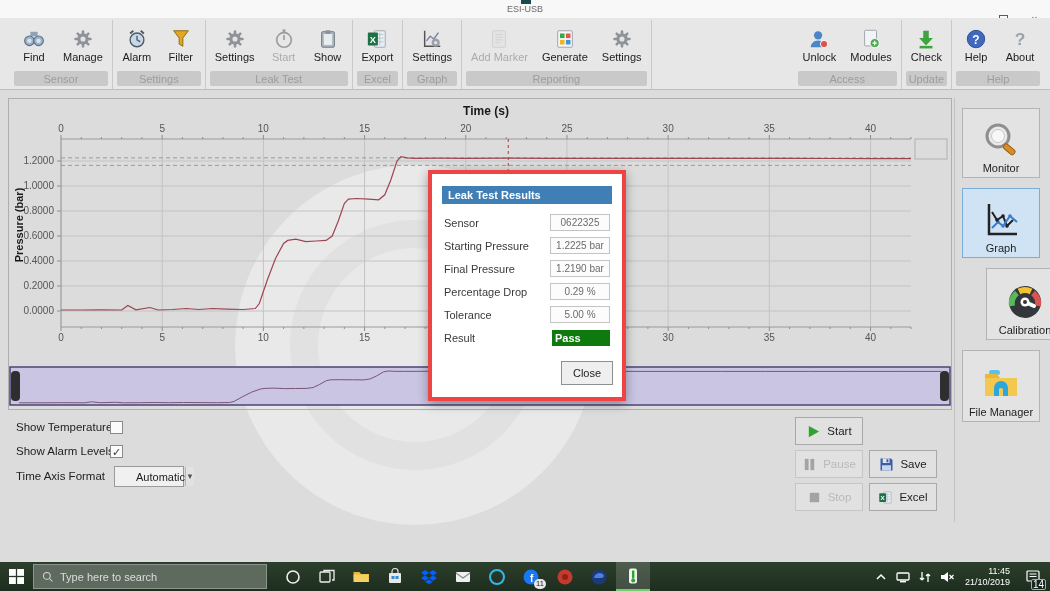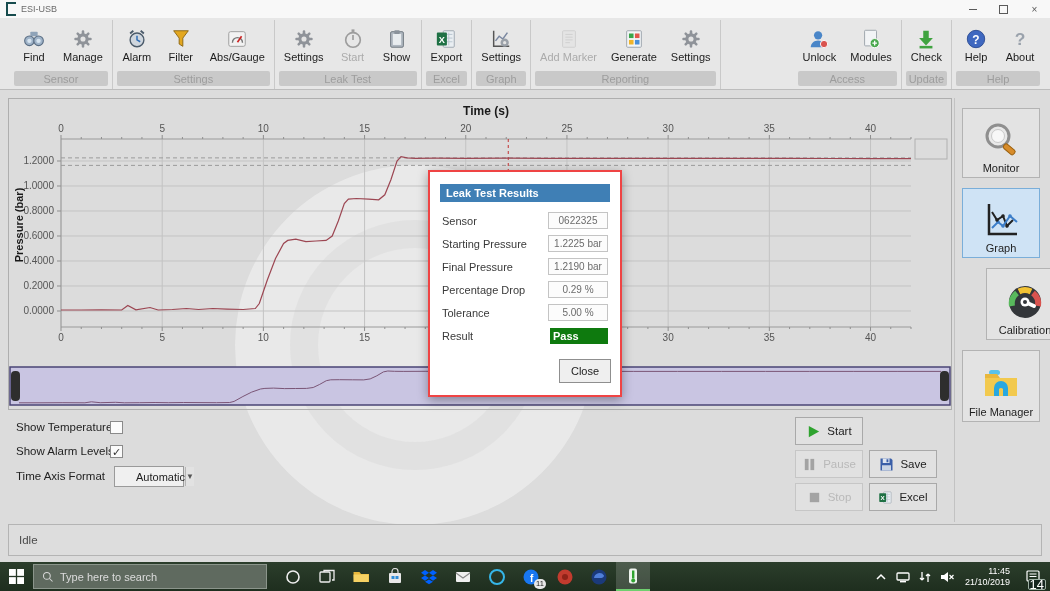--- a/index.html
+++ b/index.html
@@ -1,20 +1,20 @@
 <!DOCTYPE html>
 <html><head>
 <meta charset="utf-8">
 <style>
   html,body{margin:0;padding:0;background:#888;}
   #app{position:relative;width:1050px;height:591px;overflow:hidden;background:#dcdcdc;
        font-family:"Liberation Sans",sans-serif;-webkit-font-smoothing:antialiased;}
   
   .titlebar{position:absolute;top:0;left:0;right:0;height:18px;background:#f8f8f8;
-            border-bottom:1px solid #e3e3e3;display:flex;align-items:center;z-index:6;}
+            border-bottom:1px solid #e3e3e3;display:flex;align-items:center;z-index:6;flex-direction:column;}
   .app-ico{width:8px;height:10px;border:2px solid #174c4e;border-right:none;margin:0 5px 0 6px;}
   .title-text{font-size:9px;color:#6a6a6a;}
   .win-btns{margin-left:auto;display:flex;height:100%;}
   .win-btn{width:31px;height:100%;display:flex;align-items:center;justify-content:center;color:#5a5a5a;font-size:10px;}
   .max-glyph{width:7px;height:7px;border:1px solid #5a5a5a;}
   .min-glyph{width:8px;height:1px;background:#5a5a5a;}
   
   .ribbon{position:absolute;top:18px;left:0;right:0;height:72px;background:#e7e7e7;
           border-bottom:1px solid #bdbdbd;display:flex;align-items:stretch;
           padding:2px 6px 0 10px;box-sizing:border-box;z-index:6;}
@@ -57,21 +57,21 @@
   .dd .arr{width:16px;height:100%;border-left:1px solid #b5b5b5;background:#e2e2e2;
            display:flex;align-items:center;justify-content:center;font-size:8px;color:#555;}
   .ctl-btn{position:absolute;width:68px;height:28px;background:#e1e1e1;border:1px solid #a9a9a9;
            display:flex;align-items:center;justify-content:center;gap:6px;font-size:11.5px;color:#222;
            box-sizing:border-box;z-index:3;cursor:default;}
   .ctl-btn.disabled{border-color:#c6c6c6;color:#b9b9b9;}
   .ctl-btn .bic{width:15px;height:15px;}
   .ctl-btn .bic svg{width:100%;height:100%;}
   
   .dialog{position:absolute;left:428px;top:170px;width:190px;height:223px;background:#fff;
-          border:2px solid #ef4444;box-shadow:0 3px 10px rgba(0,0,0,.35);z-index:10;}
+          border:4px solid #ef4444;box-shadow:0 3px 10px rgba(0,0,0,.35);z-index:10;}
   .dlg-header{position:absolute;left:10px;right:10px;top:12px;height:18px;background:#3f7fb5;
               color:#fff;font-size:11px;font-weight:bold;display:flex;align-items:center;padding-left:6px;box-sizing:border-box;}
   .dlg-row{position:absolute;left:12px;right:12px;height:17px;display:flex;align-items:center;justify-content:space-between;}
   .dlg-row .lb{font-size:11px;color:#3a3a3a;}
   .dlg-row input{width:58px;height:15px;border:1px solid #c4c4c4;background:#fcfcfc;font-size:10px;
                  color:#6b6b6b;text-align:center;font-family:inherit;padding:0;}
   .pass{width:58px;height:16px;color:#fff;font-size:11px;font-weight:bold;display:flex;align-items:center;
         padding-left:3px;box-sizing:border-box;}
   .close-btn{position:absolute;left:129px;top:187px;width:50px;height:22px;background:#efefef;
              border:1px solid #8f8f8f;font-size:11px;color:#222;display:flex;align-items:center;justify-content:center;}
@@ -92,21 +92,21 @@
   .tb-icon.active{background:rgba(255,255,255,.16);border-bottom:2px solid #6fcf6f;box-sizing:border-box;}
   .badge{position:absolute;right:2px;bottom:2px;min-width:10px;height:10px;border-radius:6px;background:#e8e8e8;
          color:#1a1a1a;font-size:7.5px;line-height:10px;text-align:center;padding:0 1px;}
   .tray{position:absolute;right:4px;top:0;height:29px;display:flex;align-items:center;gap:7px;}
   .tray .ti{width:15px;height:15px;display:flex;align-items:center;justify-content:center;}
   .tray .ti svg{width:14px;height:14px;}
   .clock{display:flex;flex-direction:column;align-items:flex-end;justify-content:center;color:#fff;
          font-size:9px;line-height:10.5px;padding:0 3px;}
   .notif{position:relative;width:26px;height:29px;display:flex;align-items:center;justify-content:center;}
   .notif .nbadge{position:absolute;right:0;bottom:1px;background:#16251f;border:1px solid #9fb0a4;color:#fff;
-                 font-size:13px;line-height:9px;padding:0 1px;border-radius:2px;}
+                 font-size:10px;line-height:9px;padding:0 1px;border-radius:2px;}
 </style>
 </head>
 <body>
 
 <div id="app">
 
   <div class="titlebar">
     <div class="app-ico"></div>
     <span class="title-text">ESI-USB</span>
     <div class="win-btns">
@@ -161,28 +161,20 @@
                 <circle cx="12" cy="13" r="7.5" fill="#cfd6de" stroke="#4a5a6a" stroke-width="1.5"></circle>
                 <path d="M12 8.5V13l3.5 2" stroke="#2f6db5" stroke-width="1.6" fill="none"></path>
               </svg></span>
             <span class="lb">Alarm</span>
           </div>
           <div class="rbtn">
             <span class="ic"><svg viewBox="0 0 24 24">
                 <path d="M4 3h16l-6 8v9l-4-2.5V11z" fill="#e3a71f" stroke="#8a6410" stroke-width="1"></path>
               </svg></span>
             <span class="lb">Filter</span>
-          </div>
-          <div class="rbtn">
-            <span class="ic"><svg viewBox="0 0 24 24">
-                <rect x="3" y="4" width="18" height="16" rx="2" fill="#f2f2f2" stroke="#9a9a9a"></rect>
-                <path d="M7 16a5.5 5.5 0 0 1 11 0" fill="none" stroke="#777" stroke-width="1.5"></path>
-                <path d="M12.5 15.5L17 9" stroke="#cc2222" stroke-width="1.8"></path>
-              </svg></span>
-            <span class="lb">Abs/Gauge</span>
           </div>
         </div>
         <div class="rband">
           <span>Settings</span>
         </div>
       </div>
       <div class="rgroup">
         <div class="rbtns">
           <div class="rbtn">
             <span class="ic"><svg viewBox="0 0 24 24">
@@ -630,23 +622,20 @@
           <input readonly="" value="5.00 %" style="">
         </div>
         <div class="dlg-row" style="top: 155px;">
           <span class="lb">Result</span>
           <span class="pass" style="background: rgb(14, 122, 14);">Pass</span>
         </div>
       </div>
     <div class="close-btn">Close</div>
   </div>
 
-  <div class="statusbar">
-    <span>Idle</span>
-  </div>
 
   <div class="taskbar">
     <div class="tb-start">
       <svg width="15" height="15" viewBox="0 0 16 16">
           <rect x="0" y="0" width="7.3" height="7.3" fill="#fff"></rect>
           <rect x="8.7" y="0" width="7.3" height="7.3" fill="#fff"></rect>
           <rect x="0" y="8.7" width="7.3" height="7.3" fill="#fff"></rect>
           <rect x="8.7" y="8.7" width="7.3" height="7.3" fill="#fff"></rect>
         </svg>
     </div>

